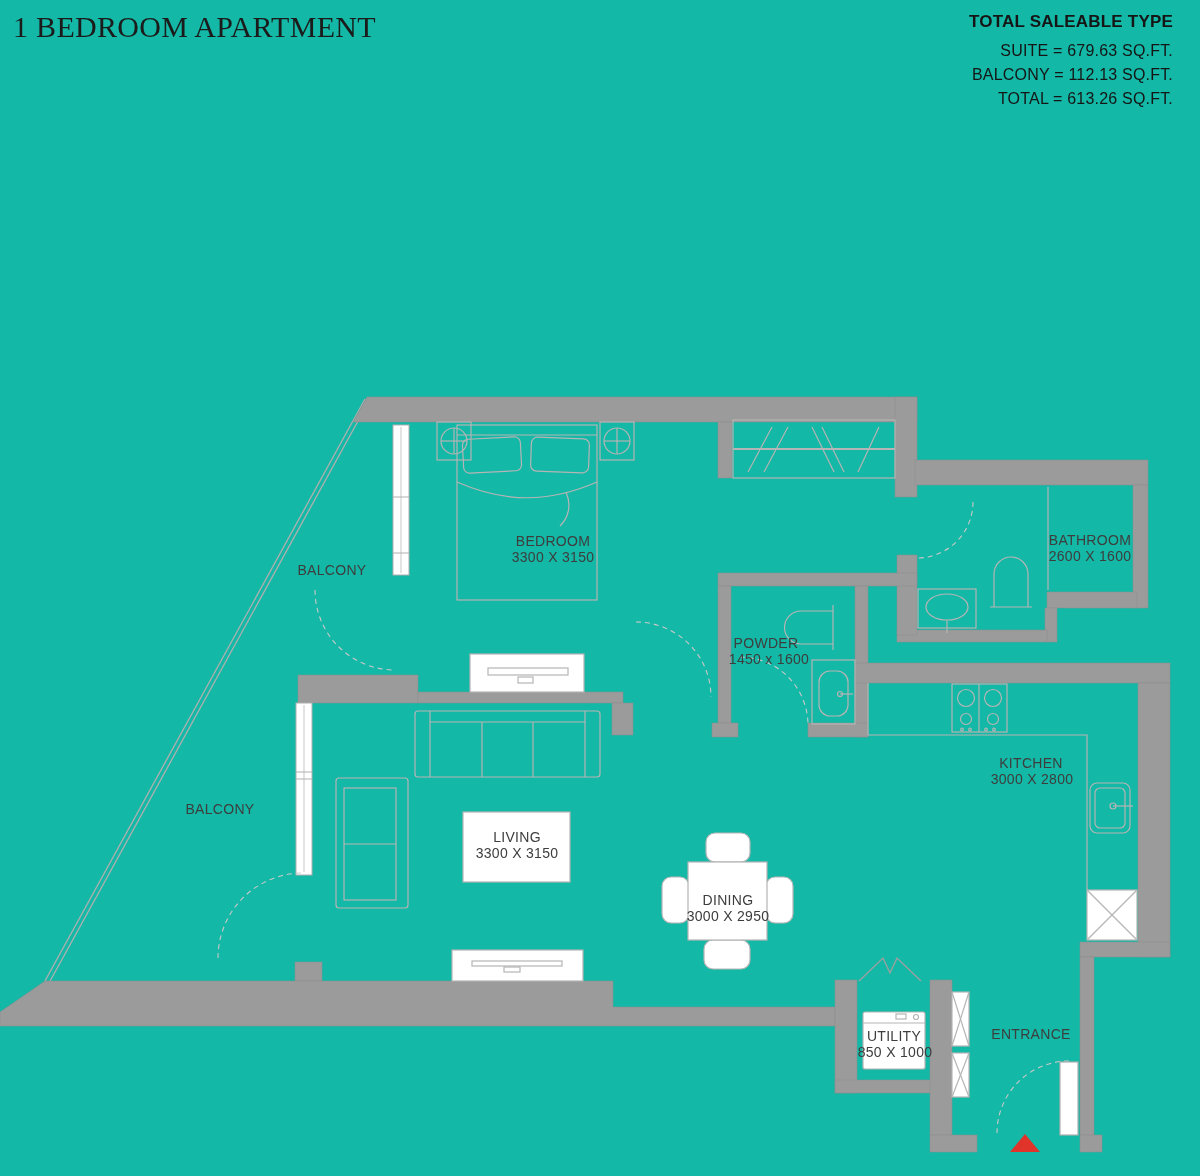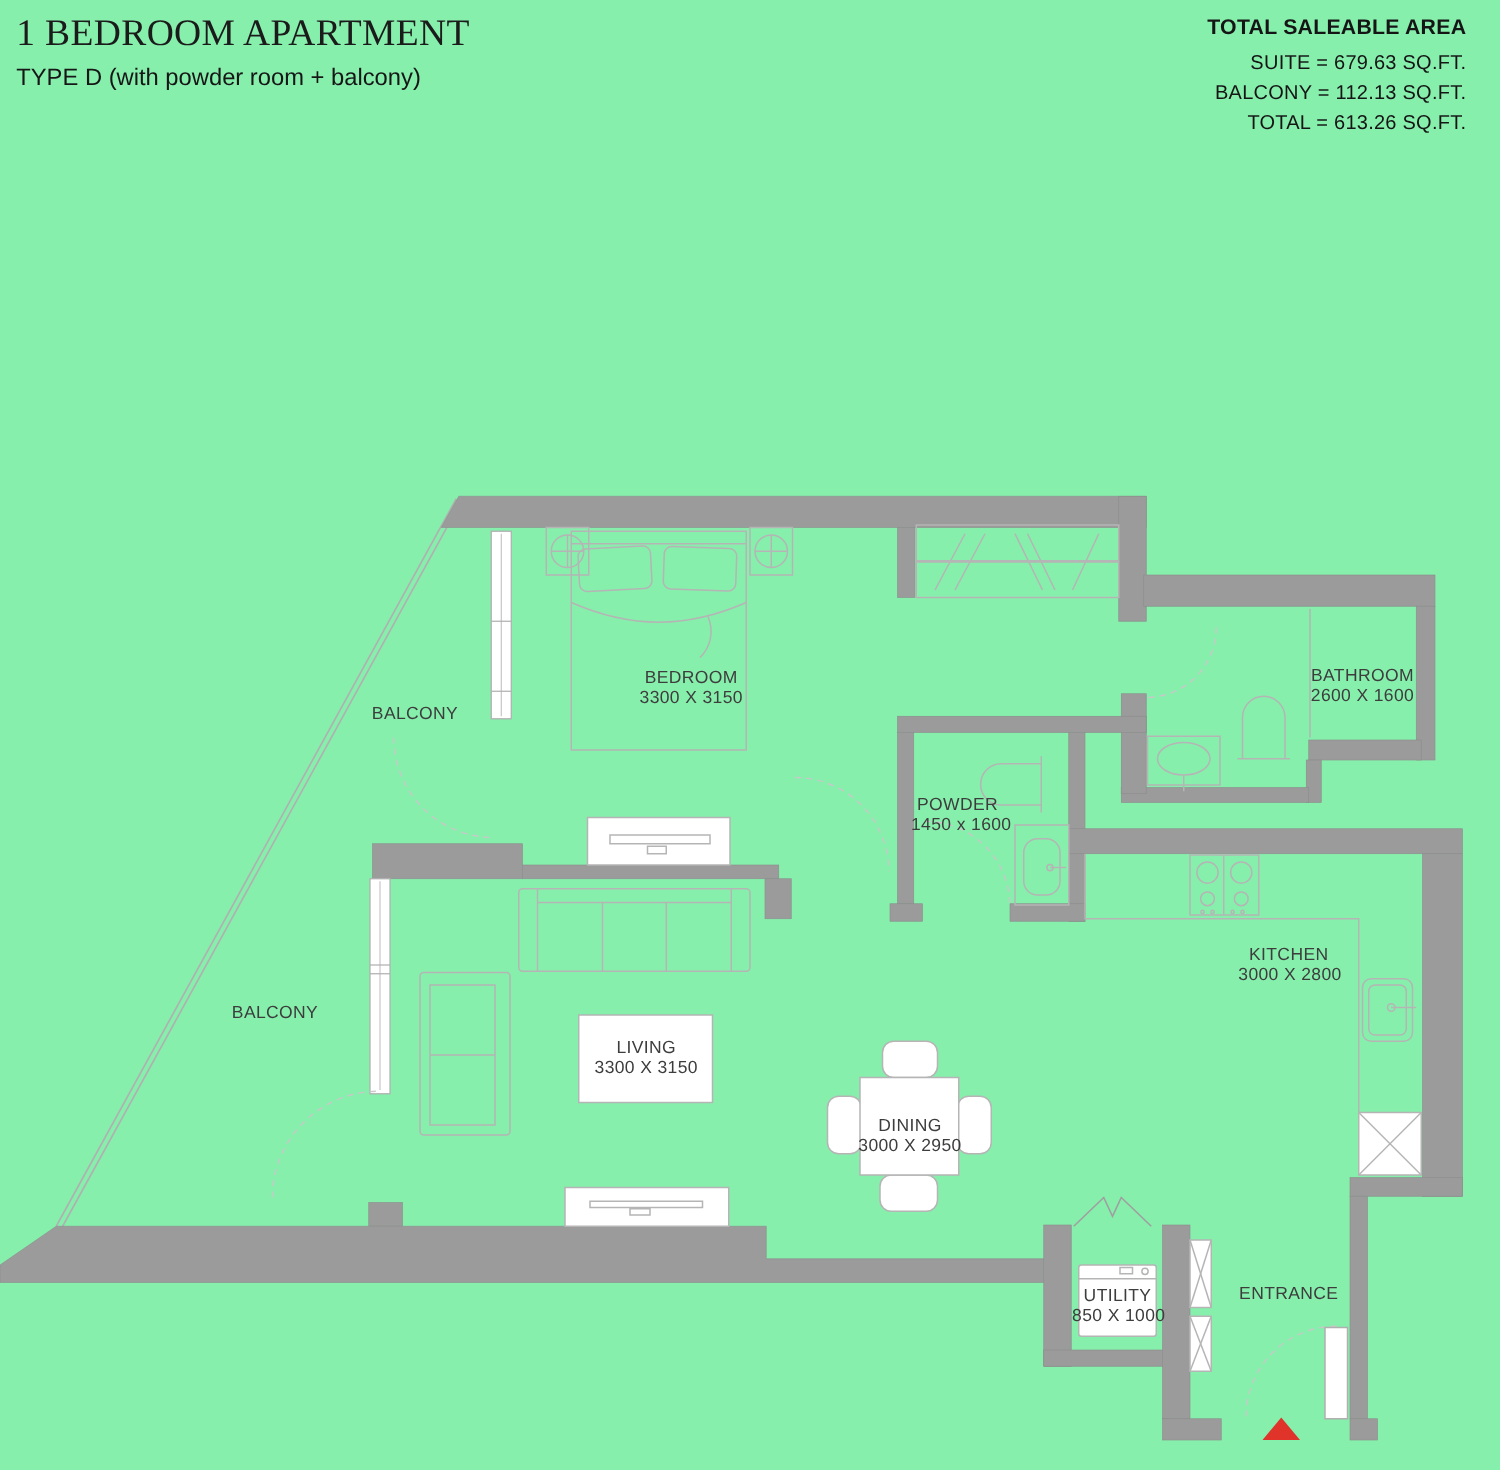--- a/index.html
+++ b/index.html
@@ -1,17 +1,17 @@
 <!DOCTYPE html>
 <html><head>
 <meta charset="utf-8">
 <style>
   html,body{margin:0;padding:0;background:#fff;}
   #canvas{
-    position:relative;width:1200px;height:1176px;background:#86efac;
+    position:relative;width:1200px;height:1176px;background:#14b8a6;
     font-family:"Liberation Sans", sans-serif;overflow:hidden;
   }
   .page-title{
     position:absolute;left:13px;top:10px;
     font-family:"Liberation Serif", serif;font-size:30px;font-weight:500;
     letter-spacing:.3px;color:#1b1b1b;white-space:nowrap;
   }
   .page-subtitle{
     position:absolute;left:13px;top:52px;
     font-size:19px;font-weight:500;color:#161616;white-space:nowrap;
@@ -23,24 +23,23 @@
   .area-box .line{font-size:16px;line-height:24px;letter-spacing:.2px;}
   svg{position:absolute;left:0;top:0;}
   svg text{font-family:"Liberation Sans", sans-serif;font-size:14px;letter-spacing:.3px;}
 </style>
 </head>
 <body>
 
 <div id="canvas">
 
   <div class="page-title">1 BEDROOM APARTMENT</div>
-  <div class="page-subtitle">TYPE D (with powder room + balcony)</div>
 
   <div class="area-box">
-    <div class="heading">TOTAL SALEABLE AREA</div>
+    <div class="heading">TOTAL SALEABLE TYPE</div>
     <div class="line">SUITE = 679.63 SQ.FT.</div>
     <div class="line">BALCONY = 112.13 SQ.FT.</div>
     <div class="line">TOTAL = 613.26 SQ.FT.</div>
   </div>
 
   <svg width="1200" height="1176" viewBox="0 0 1200 1176">
 
     <g stroke="#b0b0b0" stroke-width="1.3">
       <line x1="365" y1="399" x2="45" y2="981"></line>
       <line x1="369" y1="401" x2="49" y2="983"></line>

